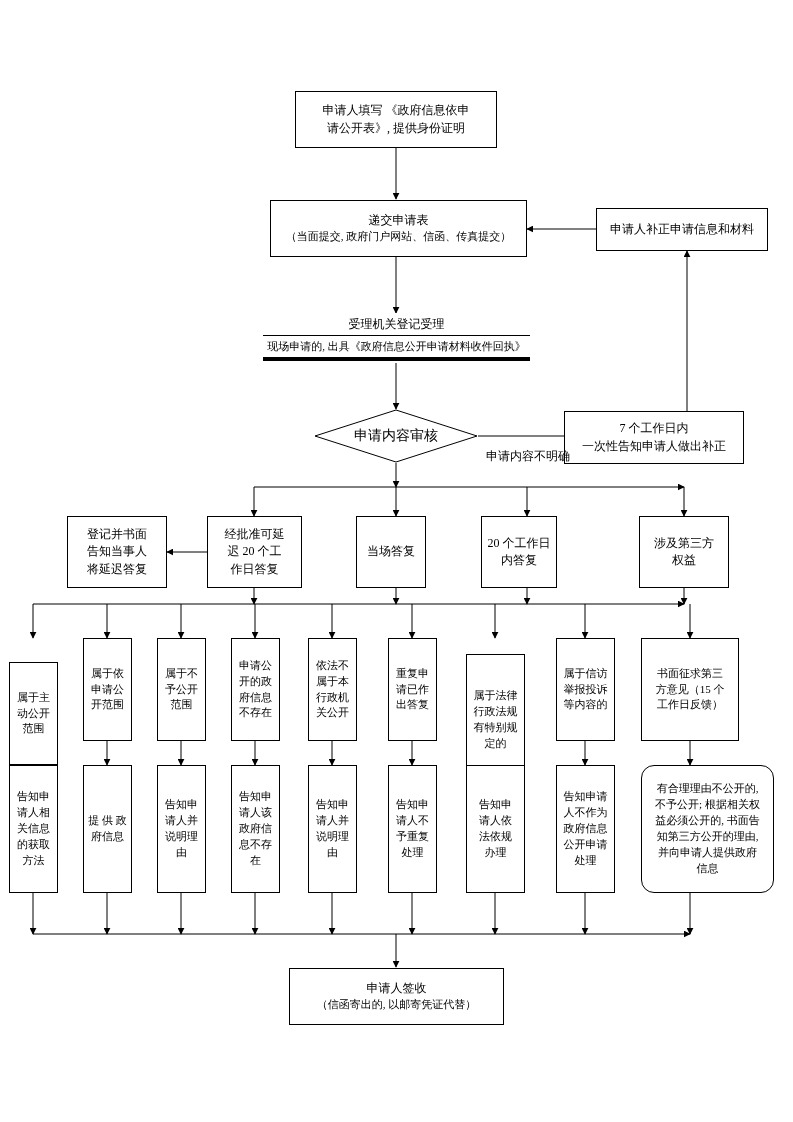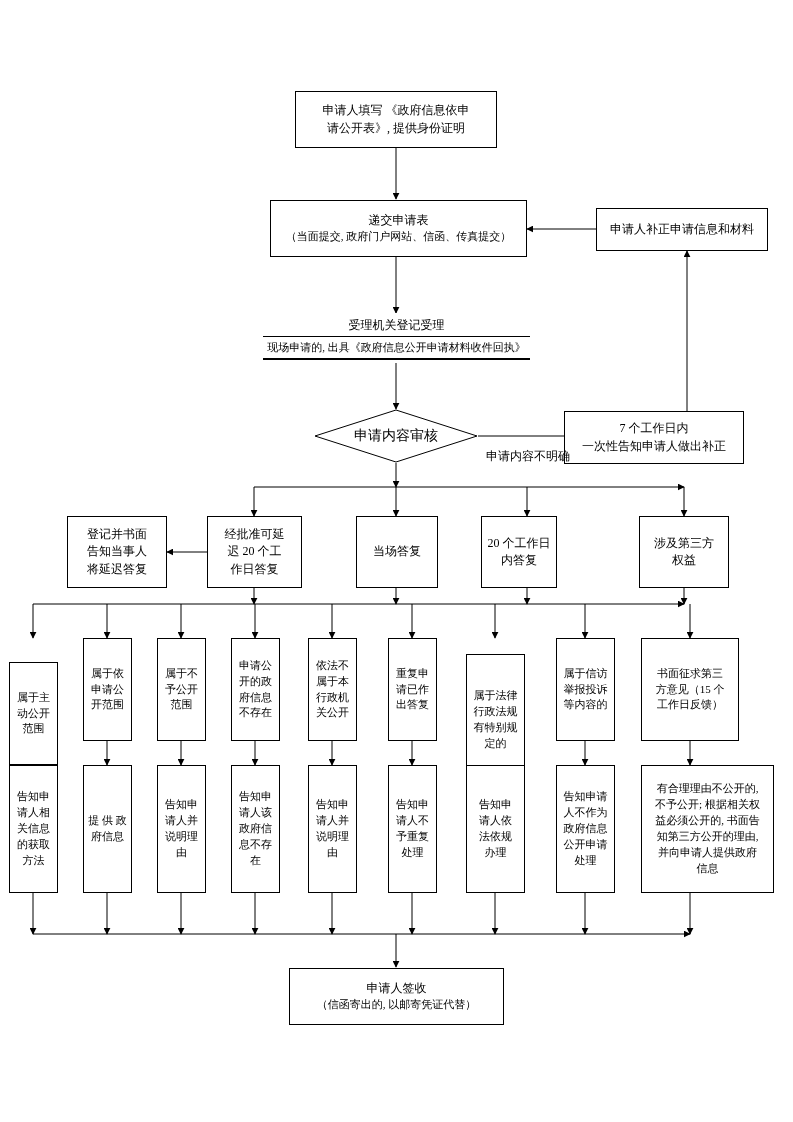--- a/index.html
+++ b/index.html
@@ -168,21 +168,21 @@
     <span class="line">递交申请表</span>
     <span class="line fs11">（当面提交, 政府门户网站、信函、传真提交）</span>
   </div>
 
   <div class="node fs12" style="left:596px; top:208px; width:172px; height:43px;">
     <span class="line">申请人补正申请信息和材料</span>
   </div>
 
   <div class="open-node fs12" style="left:248px; top:313px; width:297px; height:50px;">
     <span class="line">受理机关登记受理</span>
-    <span class="line fs11" style="border-top:1px solid #000;border-bottom:2px solid #000000;padding:2px 4px;margin-top:2px;">现场申请的, 出具《政府信息公开申请材料收件回执》</span>
+    <span class="line fs11" style="border-top:1px solid #000;border-bottom:4px solid #000000;padding:2px 4px;margin-top:2px;">现场申请的, 出具《政府信息公开申请材料收件回执》</span>
   </div>
 
   <div class="diamond-wrap" style="left:314px; top:409px; width:164px; height:54px;">
     <svg width="164" height="54">
       <polygon points="82,1 163,27 82,53 1,27" fill="#fff" stroke="#000" stroke-width="1"></polygon>
     </svg>
     <div class="diamond-label">申请内容审核</div>
   </div>
 
   <div class="free-label" style="left:486px; top:448px;">申请内容不明确</div>
@@ -197,21 +197,21 @@
     <span class="line">告知当事人</span>
     <span class="line">将延迟答复</span>
   </div>
 
   <div class="node fs12" style="left:207px; top:516px; width:95px; height:72px;">
     <span class="line">经批准可延</span>
     <span class="line">迟 20 个工</span>
     <span class="line">作日答复</span>
   </div>
 
-  <div class="node fs12" style="left:356px; top:516px; width:82px; height:72px;">
+  <div class="node fs12" style="left:356px; top:516px; width:70px; height:72px;">
     <span class="line">当场答复</span>
   </div>
 
   <div class="node fs12" style="left:481px; top:516px; width:76px; height:72px;">
     <span class="line">20 个工作日</span>
     <span class="line">内答复</span>
   </div>
 
   <div class="node fs12" style="left:639px; top:516px; width:90px; height:72px;">
     <span class="line">涉及第三方</span>
@@ -325,21 +325,21 @@
   </div>
 
   <div class="node fs11" style="left:556px; top:765px; width:59px; height:128px;">
     <span class="line">告知申请</span>
     <span class="line">人不作为</span>
     <span class="line">政府信息</span>
     <span class="line">公开申请</span>
     <span class="line">处理</span>
   </div>
 
-  <div class="node fs11" style="left:641px; top:765px; width:133px; height:128px;">
+  <div class="node fs11" style="left:641px; top:765px; width:133px; height:128px;border-radius:13px;">
     <span class="line">有合理理由不公开的,</span>
     <span class="line">不予公开; 根据相关权</span>
     <span class="line">益必须公开的, 书面告</span>
     <span class="line">知第三方公开的理由,</span>
     <span class="line">并向申请人提供政府</span>
     <span class="line">信息</span>
   </div>
 
   <div class="node fs12" style="left:289px; top:968px; width:215px; height:57px;">
     <span class="line">申请人签收</span>

